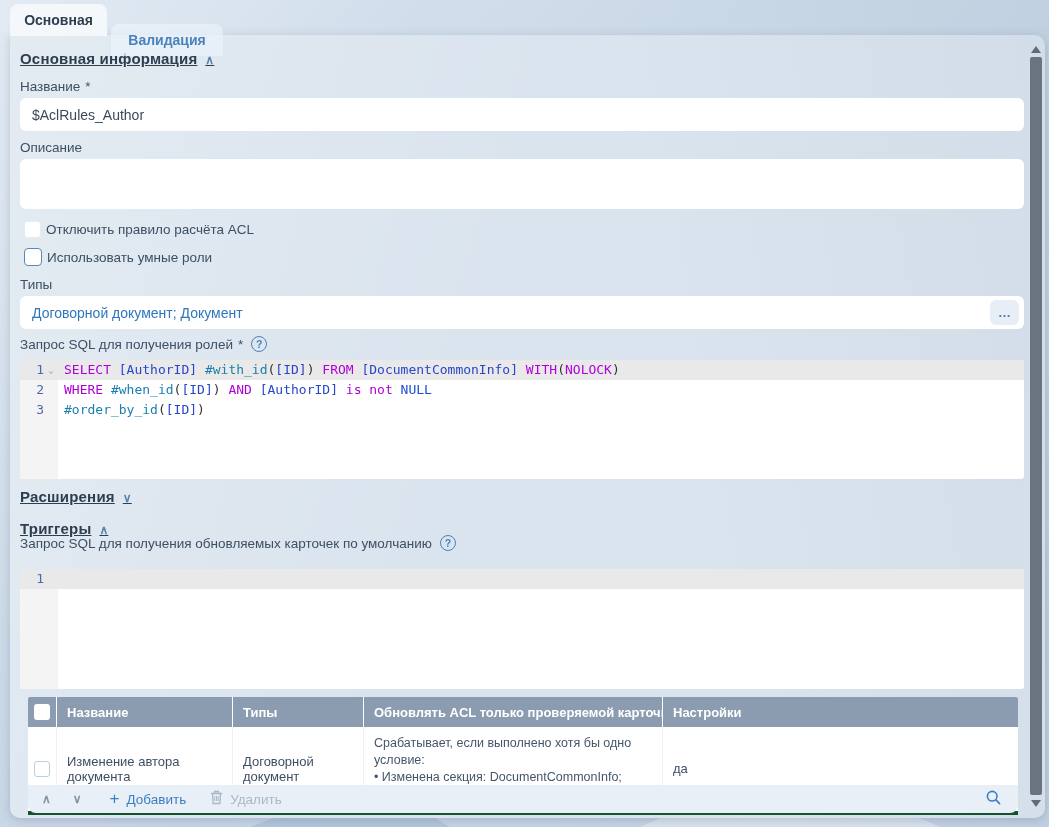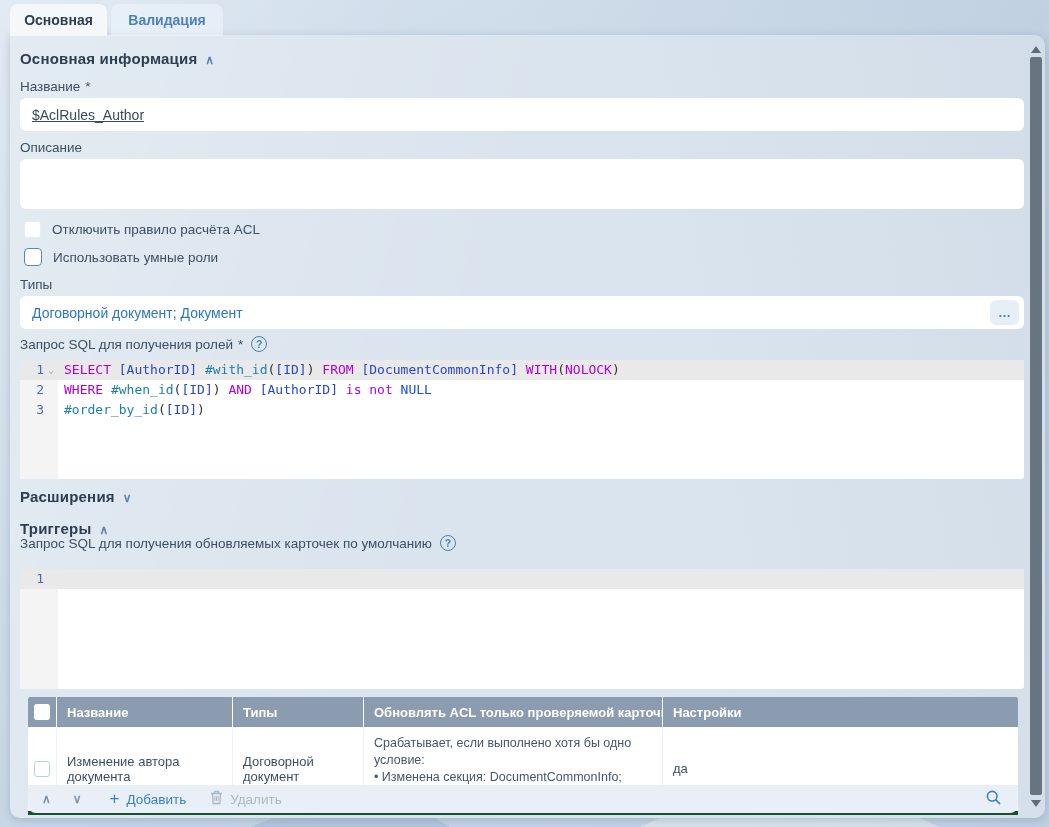--- a/index.html
+++ b/index.html
@@ -16,45 +16,45 @@
   .bg2 { left:640px; top:760px; width:300px; height:67px;
          background:rgba(255,255,255,0.35); clip-path:polygon(0 100%,50% 0,100% 100%); }
   .bg3 { left:250px; top:780px; width:200px; height:47px;
          background:rgba(120,150,190,0.25); clip-path:polygon(0 100%,60% 0,100% 100%); }
 
   
   .tab { position:absolute; top:4px; height:32px; border-radius:8px 8px 0 0;
          display:flex; align-items:center; justify-content:center;
          font-size:14px; font-weight:700; cursor:pointer; }
   .tab-card { left:10px; width:97px; background:#f4f8fb; color:#2d3e50; z-index:3; }
-  .tab-validation { left:111px; width:112px; background:rgba(233,241,249,0.75); color:#4a82bb; z-index:2; }
+  .tab-validation { left:111px; width:112px; background:rgba(233,241,249,0.75); color:#4a82bb; z-index:2;margin-top:20px; }
 
   
   .panel { position:absolute; left:10px; top:35px; width:1035px; height:783px;
            background:
              linear-gradient(105deg, rgba(255,255,255,0.25) 0%, rgba(255,255,255,0) 45%),
              linear-gradient(260deg, rgba(180,197,214,0.22) 0%, rgba(255,255,255,0) 38%),
              #dae4ee;
            border-radius:0 10px 10px 10px; box-shadow:0 2px 10px rgba(70,90,115,0.25); z-index:1; }
 
   .section-title { position:absolute; left:10px; font-size:15px; font-weight:700;
-                   color:#2c3e50; letter-spacing:.2px; cursor:pointer; }
+                   color:#2c3e50; letter-spacing:.2px; cursor:pointer;text-decoration:underline; }
   .section-title .chev { color:#5d83ad; font-size:12px; font-weight:700; margin-left:8px; }
 
   .field-label { position:absolute; left:10px; font-size:13.5px; color:#3d4f63; }
   .req { margin-left:5px; color:#3d4f63; }
 
   .text-input { position:absolute; left:10px; width:1004px; height:33px; background:#fff;
                 border:none; border-radius:6px; padding:11px 12px; font-size:14px; color:#3a4a5a;
-                font-family:"Liberation Sans", sans-serif; outline:none;text-decoration:underline; }
+                font-family:"Liberation Sans", sans-serif; outline:none; }
   .textarea { position:absolute; left:10px; width:1004px; height:50px; background:#fff;
               border:none; border-radius:6px; padding:8px 12px; font-size:14px; color:#3a4a5a;
               resize:none; font-family:"Liberation Sans", sans-serif; outline:none; }
 
-  .cb-row { position:absolute; left:14px; display:flex; align-items:center; gap:11px; cursor:pointer; }
+  .cb-row { position:absolute; left:14px; display:flex; align-items:center; gap:5px; cursor:pointer; }
   .cb-box { width:17px; height:17px; background:#fff; border-radius:3px; border:1px solid #e6ecf2; }
   .cb-box.focused { width:18px; height:18px; border:1px solid #5e87b0; border-radius:4px; }
   .cb-label { font-size:13.5px; color:#3d4f63; }
 
   .types-box { position:absolute; left:10px; width:1004px; height:33px; background:#fff;
                border-radius:6px; display:flex; align-items:center; padding:0 12px;
                font-size:14px; color:#2e77bd; }
   .more-btn { position:absolute; right:5px; top:4px; width:29px; height:25px; background:#e7eef5;
               border:none; border-radius:6px; color:#4a82bb; font-size:13px; font-weight:700;
               line-height:10px; cursor:pointer; display:flex; align-items:center; justify-content:center; }

